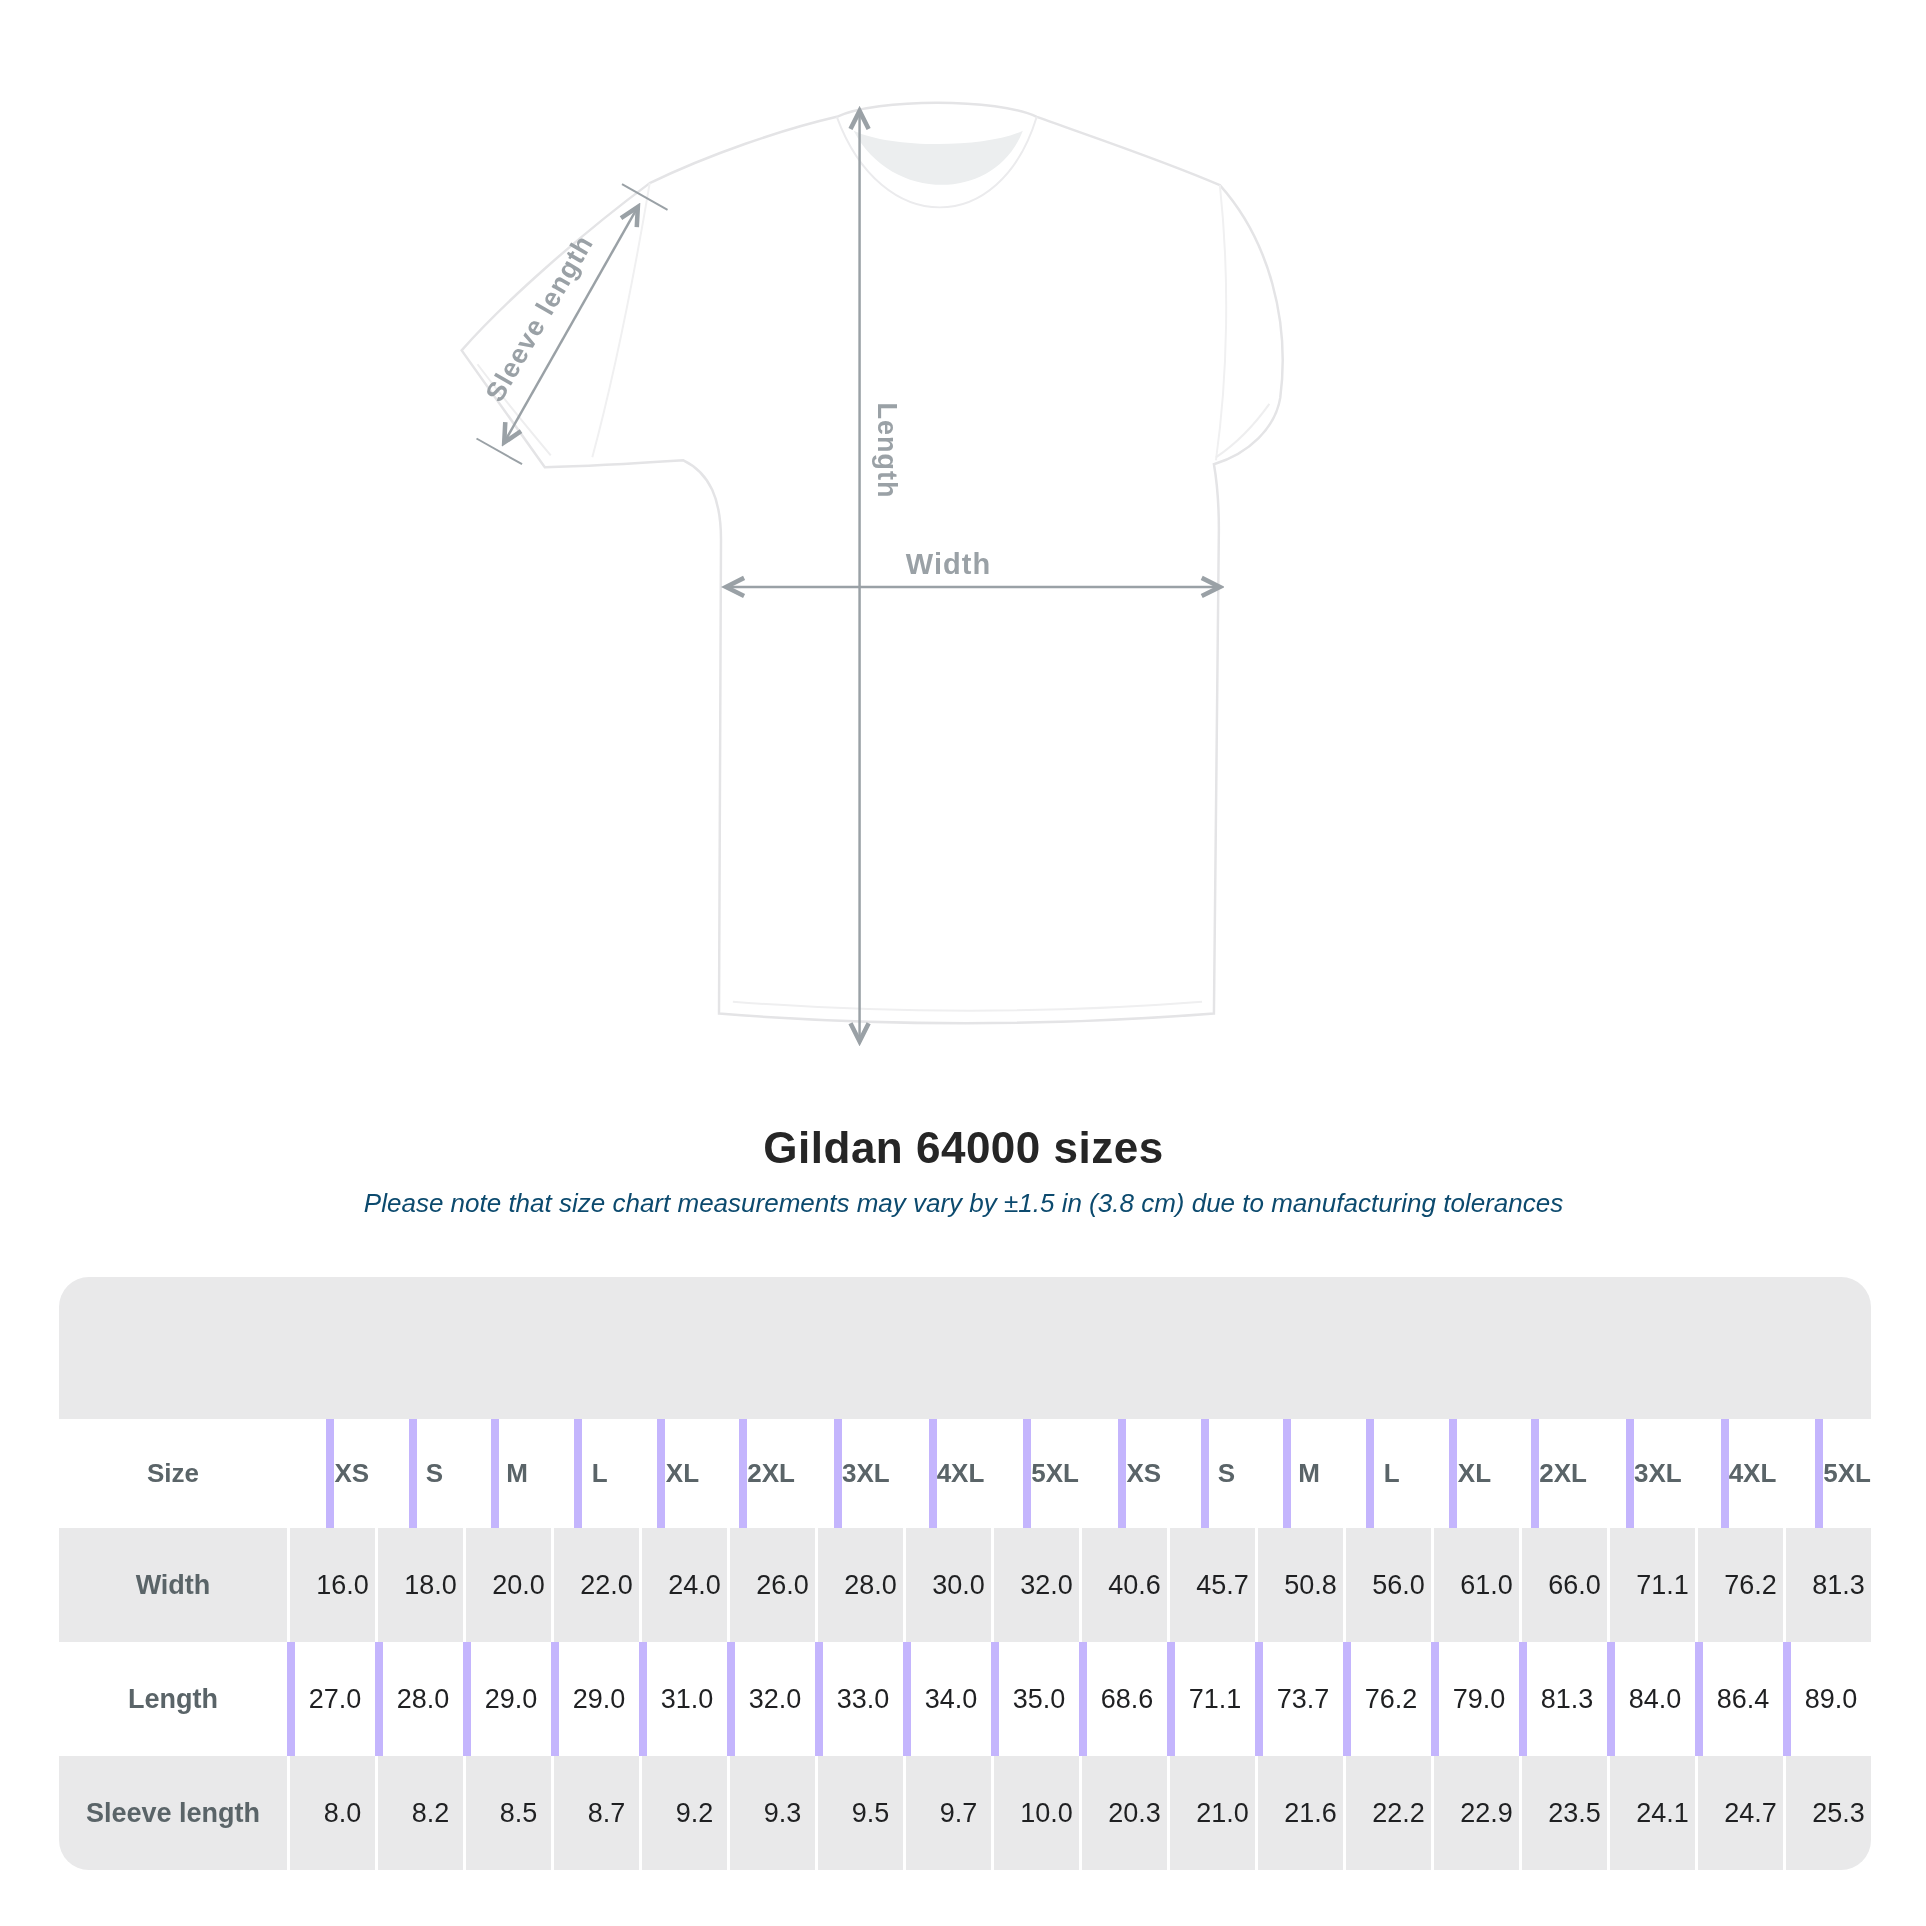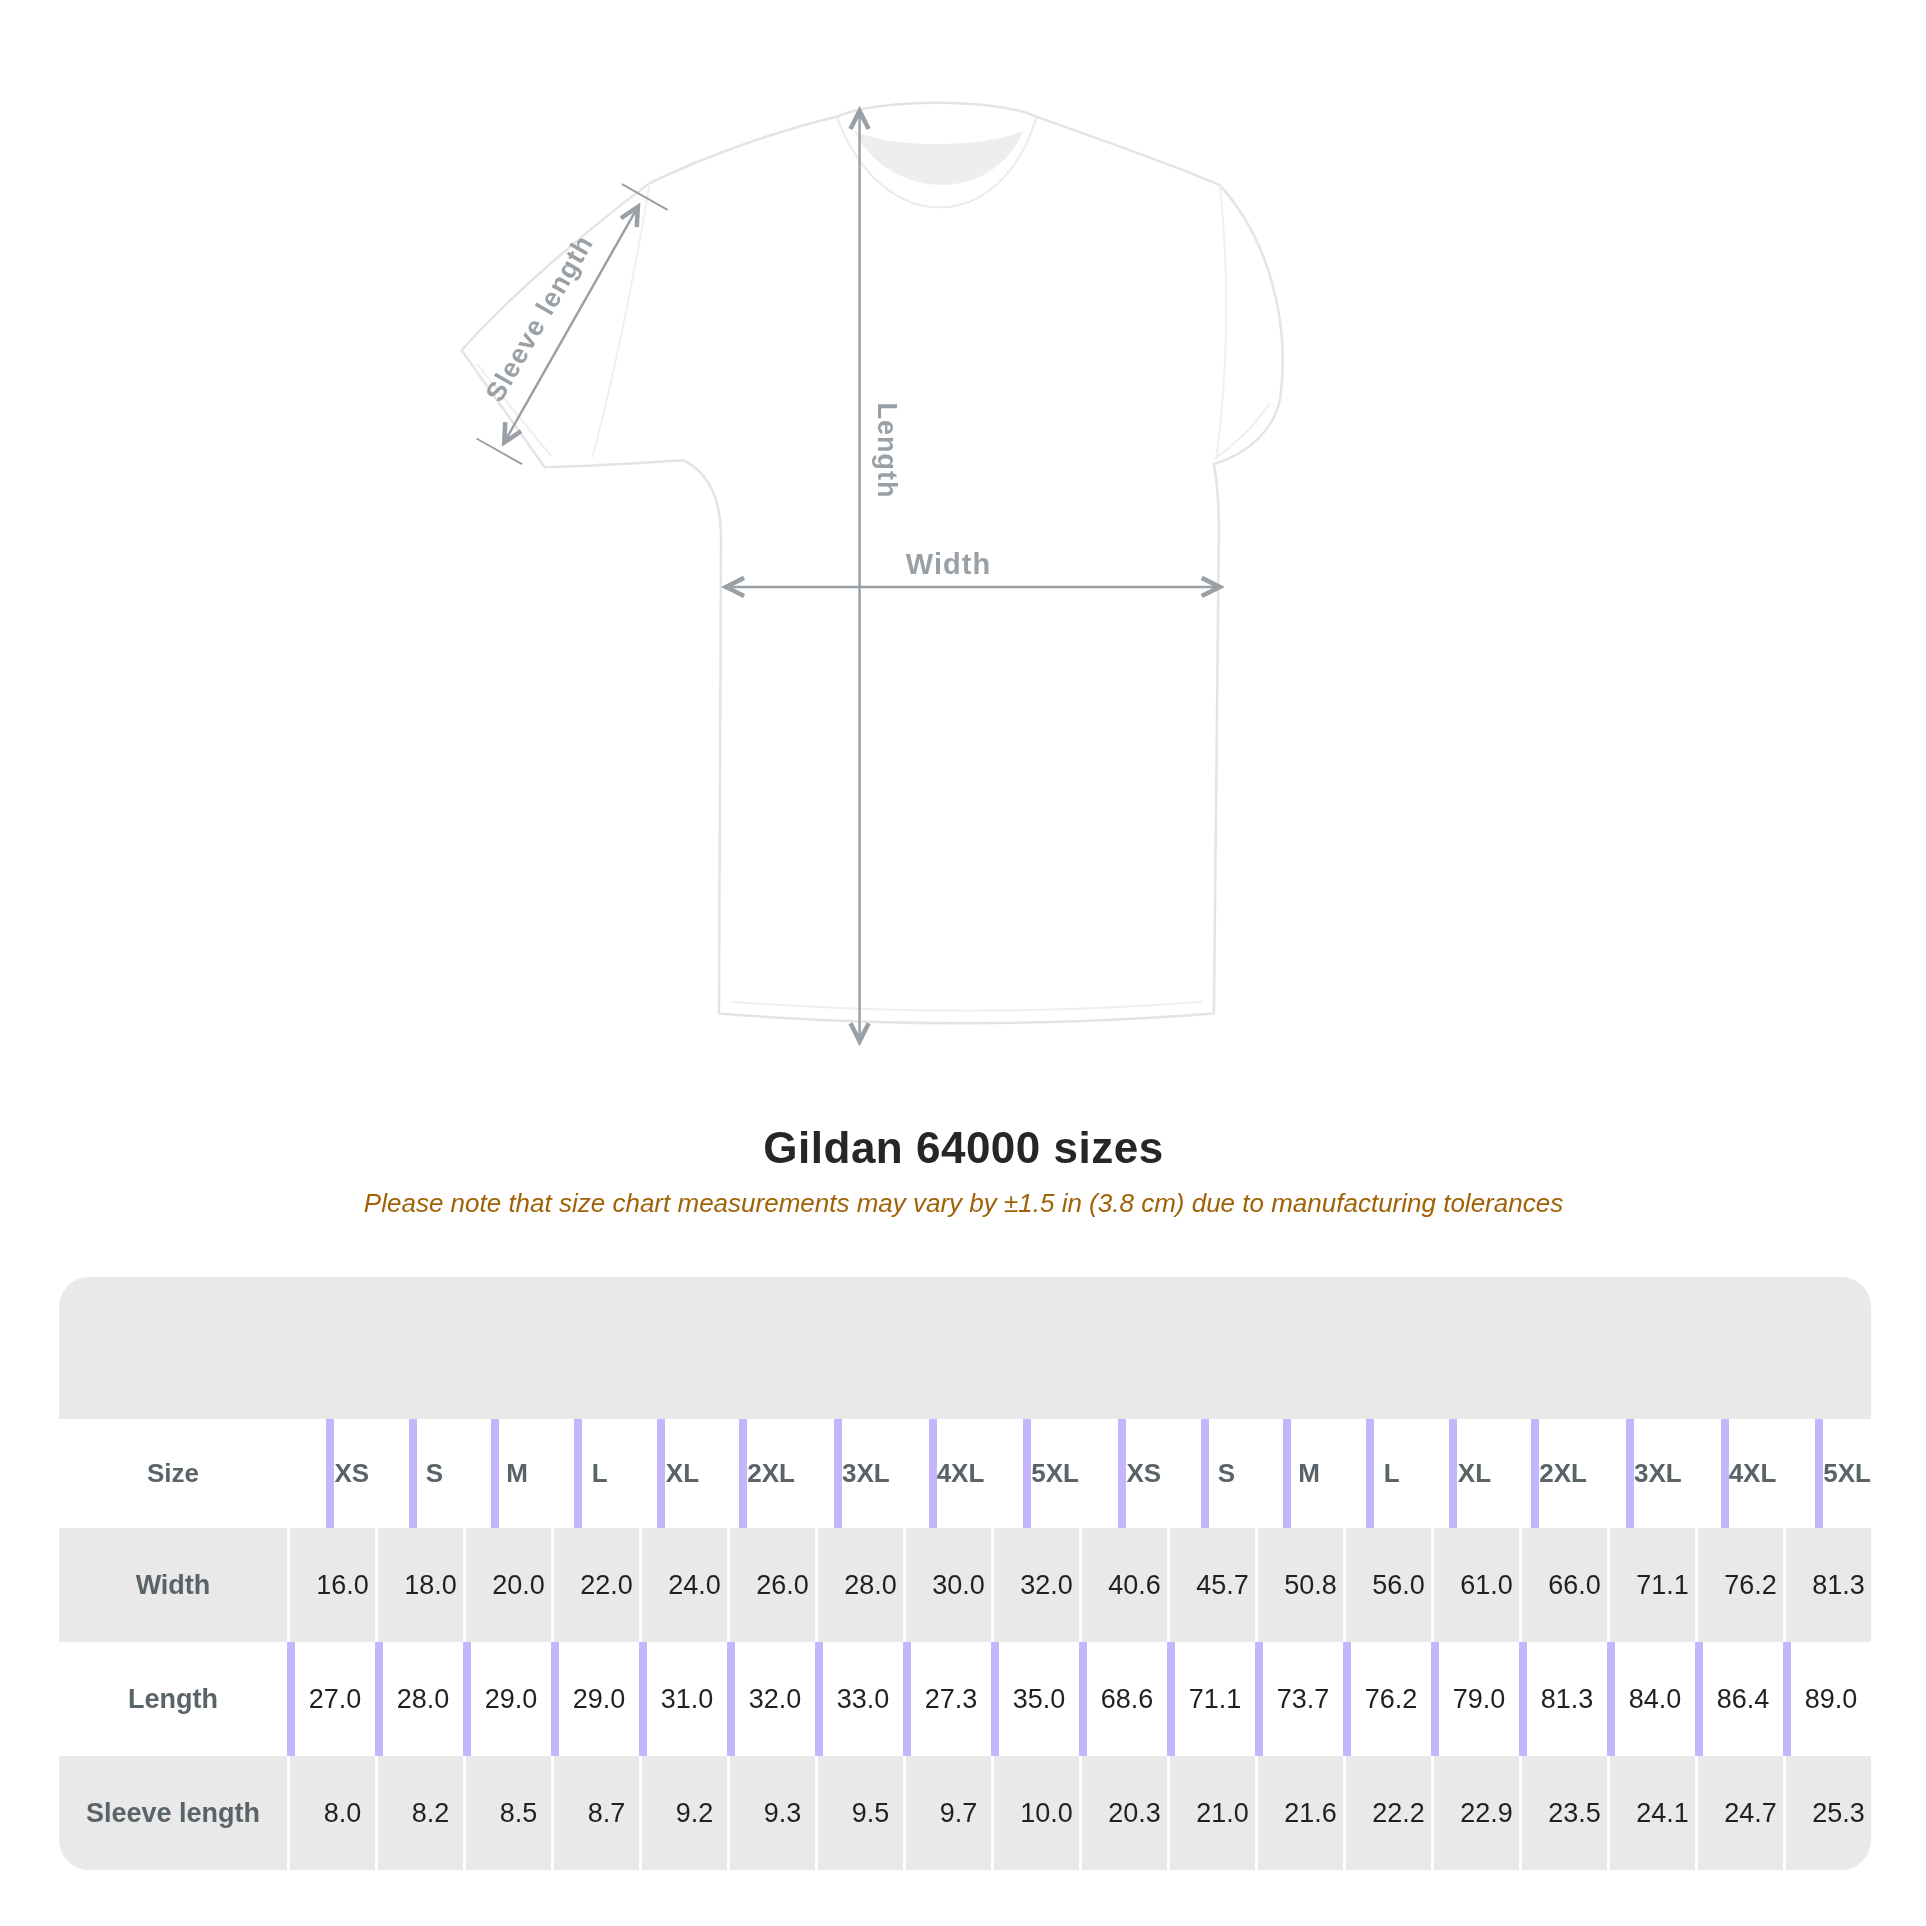--- a/index.html
+++ b/index.html
@@ -10,21 +10,21 @@
   
   .shirt-svg{position:absolute;left:0;top:0;}
   .dim-label{position:absolute;color:#9aa1a6;font-weight:bold;line-height:1;}
   .dim-label.sleeve{left:424px;top:305px;width:232px;text-align:center;font-size:27px;letter-spacing:1px;transform:rotate(-60deg);}
   .dim-label.length{left:822px;top:437px;width:129px;text-align:center;font-size:27px;letter-spacing:1px;transform:rotate(90deg);}
   .dim-label.width{left:879px;top:550px;width:139px;text-align:center;font-size:29px;letter-spacing:1px;}
   
   .page-title{position:absolute;left:0;top:1123px;width:100%;text-align:center;
     font-size:44px;font-weight:bold;color:#262626;letter-spacing:0.5px;}
   .page-note{position:absolute;left:0;top:1188px;width:100%;text-align:center;
-    font-size:26px;font-style:italic;color:#a16207;}
+    font-size:26px;font-style:italic;color:#0c4a6e;}
   
   .size-table{position:absolute;left:59px;top:1277px;width:1812px;border-radius:30px;overflow:hidden;background:#ffffff;}
   .t-row{display:grid;grid-template-columns:228px repeat(18,1fr);}
   .t-row.band{height:142px;background:#e9e9ea;}
   .t-row.sizes{height:109px;background:#ffffff;gap:39px;}
   .t-row.data{height:114px;}
   .t-row.data.gray{background:#e9e9ea;}
   .t-row.data.white{background:#ffffff;}
   .band-group{display:flex;flex-direction:column;align-items:center;justify-content:flex-start;padding-top:20px;color:#5a6468;}
   .band-group.imperial{grid-column:2 / span 9;}
@@ -142,21 +142,21 @@
 
     <div class="t-row data white" id="row-1">
       <div class="cell label-cell">Length</div>
     <div class="cell sep-light">27.0</div>
         <div class="cell sep-light">28.0</div>
         <div class="cell sep-light">29.0</div>
         <div class="cell sep-light">29.0</div>
         <div class="cell sep-light">31.0</div>
         <div class="cell sep-light">32.0</div>
         <div class="cell sep-light">33.0</div>
-        <div class="cell sep-light">27.3</div>
+        <div class="cell sep-light">34.0</div>
         <div class="cell sep-light">35.0</div>
         <div class="cell sep-light">68.6</div>
         <div class="cell sep-light">71.1</div>
         <div class="cell sep-light">73.7</div>
         <div class="cell sep-light">76.2</div>
         <div class="cell sep-light">79.0</div>
         <div class="cell sep-light">81.3</div>
         <div class="cell sep-light">84.0</div>
         <div class="cell sep-light">86.4</div>
         <div class="cell sep-light">89.0</div>

